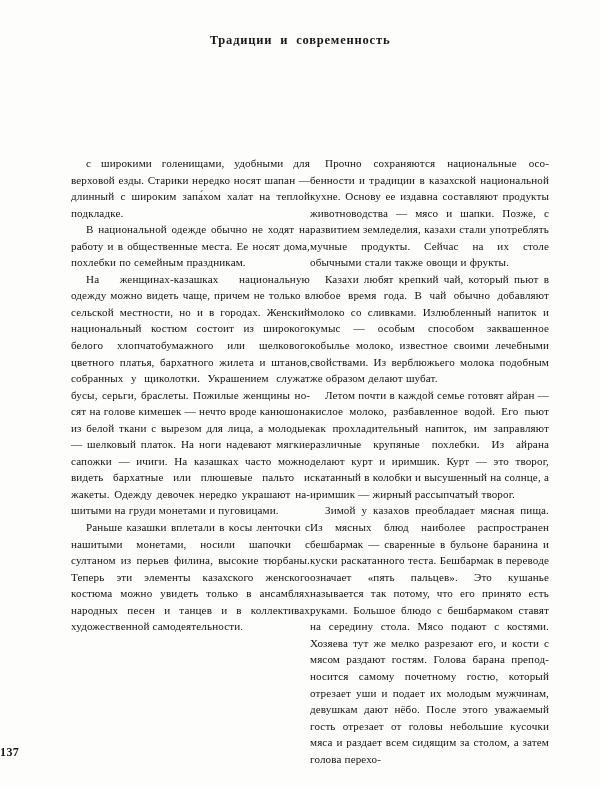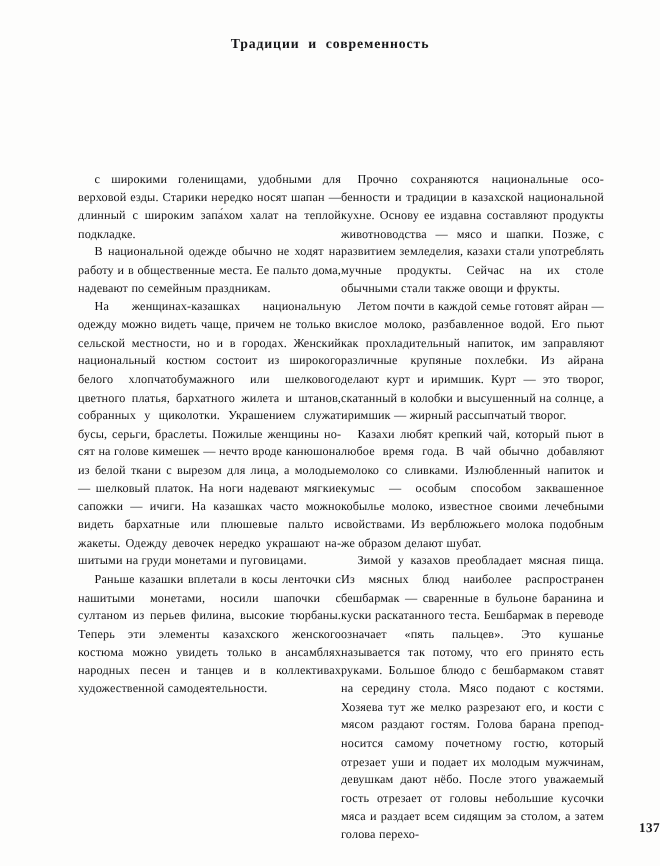--- a/index.html
+++ b/index.html
@@ -62,47 +62,47 @@
 
   .para + .para {
     margin-top: 0;
   }
 
   .folio {
     position: absolute;
     top: 745px;
     left: 0;
     width: 600px;
-    text-align: right;
+    text-align: left;
     font-size: 12px;
     font-weight: bold;
     letter-spacing: 0.4px;
     color: #17171a;
   }
 </style>
 </head>
 <body>
 
 <div class="page">
 
   <div class="running-head">Традиции и современность</div>
 
   <div class="columns">
 
     <div class="column">
       <p class="para">с широкими голенищами, удобными для верховой езды. Старики нередко носят ша­пан — длинный с широким запа́хом халат на теплой подкладке.</p>
-      <p class="para">В национальной одежде обычно не хо­дят на работу и в общественные места. Ее пальто дома, надевают по семейным празд­никам.</p>
+      <p class="para">В национальной одежде обычно не хо­дят на работу и в общественные места. Ее носят дома, похлебки по семейным празд­никам.</p>
       <p class="para">На женщинах-казашках национальную одежду можно видеть чаще, причем не только в сельской местности, но и в горо­дах. Женский национальный костюм со­стоит из широкого белого хлопчатобумаж­ного или шелкового цветного платья, бар­хатного жилета и штанов, собранных у щиколотки. Украшением служат бусы, серьги, браслеты. Пожилые женщины но­сят на голове кимешек — нечто вроде ка­нюшона из белой ткани с вырезом для лица, а молодые — шелковый платок. На ноги надевают мягкие сапожки — ичиги. На казашках часто можно видеть бархат­ные или плюшевые пальто и жакеты. Одежду девочек нередко украшают на­шитыми на груди монетами и пугови­цами.</p>
       <p class="para">Раньше казашки вплетали в косы лен­точки с нашитыми монетами, носили ша­почки с султаном из перьев филина, вы­сокие тюрбаны. Теперь эти элементы ка­захского женского костюма можно увидеть только в ансамблях народных песен и тан­цев и в коллективах художественной са­модеятельности.</p>
     </div>
 
     <div class="column">
       <p class="para">Прочно сохраняются национальные осо­бенности и традиции в казахской нацио­нальной кухне. Основу ее издавна состав­ляют продукты животноводства — мясо и шапки. Позже, с развитием земледелия, казахи стали употреблять мучные продук­ты. Сейчас на их столе обычными стали также овощи и фрукты.</p>
+      <p class="para">Казахи любят крепкий чай, который пьют в любое время года. В чай обычно добавляют молоко со сливками. Излюблен­ный напиток и кумыс — особым способом заквашенное кобылье молоко, известное своими лечебными свойствами. Из вер­блюжьего молока подобным же образом делают шубат.</p>
       <p class="para">Летом почти в каждой семье готовят айран — кислое молоко, разбавленное во­дой. Его пьют как прохладительный напи­ток, им заправляют различные крупяные похлебки. Из айрана делают курт и ирим­шик. Курт — это творог, скатанный в ко­лобки и высушенный на солнце, а ирим­шик — жирный рассыпчатый творог.</p>
-      <p class="para">Казахи любят крепкий чай, который пьют в любое время года. В чай обычно добавляют молоко со сливками. Излюблен­ный напиток и кумыс — особым способом заквашенное кобылье молоко, известное своими лечебными свойствами. Из вер­блюжьего молока подобным же образом делают шубат.</p>
       <p class="para">Зимой у казахов преобладает мясная пища. Из мясных блюд наиболее распро­странен бешбармак — сваренные в бульоне баранина и куски раскатанного теста. Беш­бармак в переводе означает «пять паль­цев». Это кушанье называется так потому, что его принято есть руками. Большое блюдо с бешбармаком ставят на середину стола. Мясо подают с костями. Хозяева тут же мелко разрезают его, и кости с мя­сом раздают гостям. Голова барана препод­носится самому почетному гостю, который отрезает уши и подает их молодым муж­чинам, девушкам дают нёбо. После этого уважаемый гость отрезает от головы не­большие кусочки мяса и раздает всем си­дящим за столом, а затем голова перехо-</p>
     </div>
 
   </div>
 
   <div class="folio">137</div>
 
 </div>
 
 </body></html>

